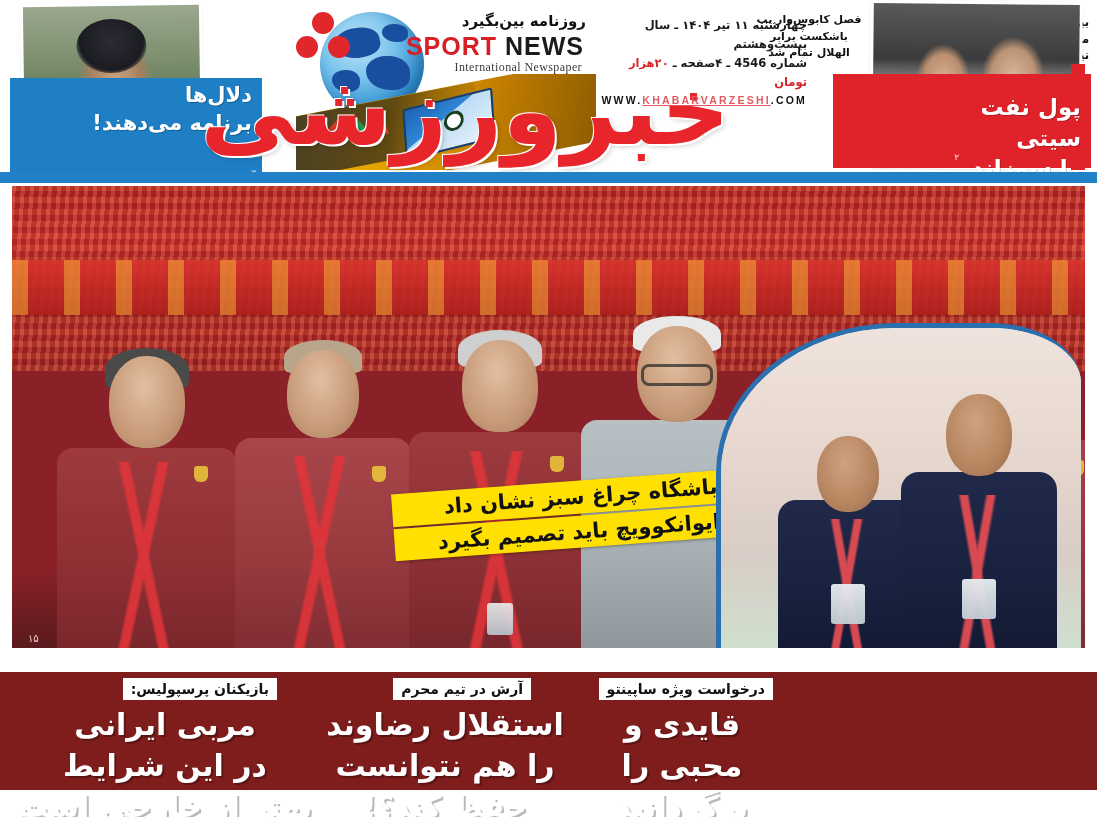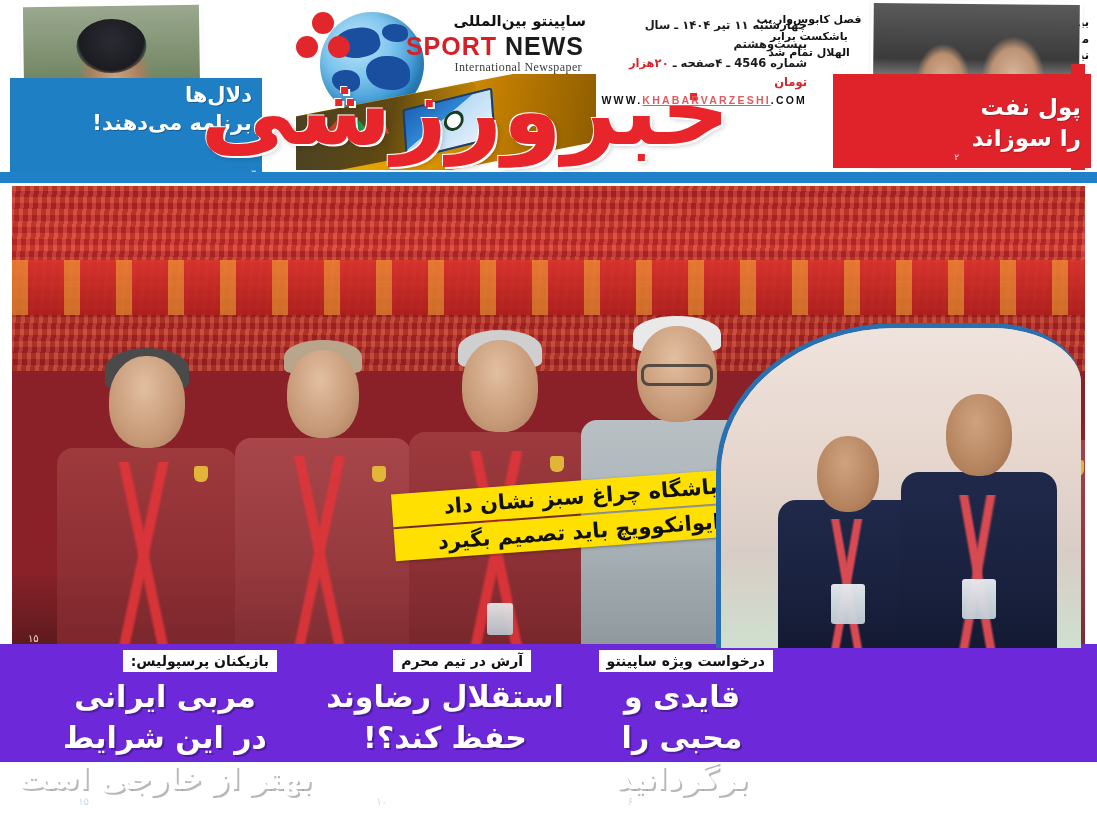--- a/index.html
+++ b/index.html
@@ -153,21 +153,21 @@
   .inset .pl .t{position:absolute;left:50%;transform:translateX(-50%);bottom:0;border-radius:18px 18px 0 0;
      background:linear-gradient(180deg,#20294a 0%,#1a2240 55%,#141a33 100%);}
   .inset .pl .ln{position:absolute;left:50%;transform:translateX(-50%);bottom:0;width:74%;height:60%;
      background:
        linear-gradient(100deg,rgba(0,0,0,0) 45%,#d84a52 47%,#d84a52 51%,rgba(0,0,0,0) 53%),
        linear-gradient(80deg,rgba(0,0,0,0) 45%,#d84a52 47%,#d84a52 51%,rgba(0,0,0,0) 53%);}
   .inset .pl .ac{position:absolute;left:50%;transform:translateX(-50%);bottom:12%;width:34px;height:40px;
      background:linear-gradient(180deg,#e8eef2,#c3ced6);border-radius:3px;opacity:.95;}
 
   
-  .strip{position:absolute;left:0;top:644px;width:1097px;height:118px;background:#6d28d9;}
+  .strip{position:absolute;left:0;top:672px;width:1097px;height:118px;background:#7f1d1d;}
   .col{position:absolute;top:0;height:167px;}
   .col .kick{position:absolute;top:6px;background:#fff;color:#111;font-weight:800;
      font-size:14px;line-height:20px;padding:1px 8px;white-space:nowrap;}
   .col .hl{position:absolute;top:32px;color:#fff;font-weight:900;font-size:30px;line-height:1.37;
      text-align:center;width:100%;text-shadow:2px 2px 0 rgba(0,0,0,.28);}
   .col .pg{position:absolute;bottom:4px;font-size:10px;color:#bfdcf1;}
 </style>
 </head>
 <body>
 
@@ -193,21 +193,21 @@
           <i class="g4"></i>
       </div>
       <div class="swoosh">
         <div class="band"></div>
         <div class="dark"></div>
         <div class="tile"></div>
         <div class="cyc c1"></div>
           <div class="cyc c2"></div>
           <div class="cyc c3"></div>
       </div>
-      <div class="sn-fa">ساپینتو بین‌المللی</div>
+      <div class="sn-fa">روزنامه بین‌بگیرد</div>
       <div class="sn-en"><span class="s">SPORT</span> <span class="n">NEWS</span></div>
       <div class="sn-sub">International Newspaper</div>
       <div class="tri">
           <b></b>
           <b></b>
           <b></b>
         </div>
     </div>
 
     <div class="wordmark">خبرورزشی</div>
@@ -217,20 +217,21 @@
       <div class="l2"><span>شماره 4546 ـ ۴صفحه ـ </span><span class="rd">۲۰هزار تومان</span></div>
       <div class="url"><span class="k">WWW.</span><span class="r">KHABARVARZESHI</span><span class="k">.COM</span></div>
     </div>
 
     <div class="tr-kicker">فصل کابوس‌وار پپ باشکست برابر الهلال تمام شد</div>
     <div class="tr-photo"></div>
     <div class="red-rail"></div>
     <div class="tr-red">
       <div class="hl">
         <div>پول نفت</div>
+        <div>سیتی</div>
         <div>را سوزاند</div>
       </div>
       <span class="tr-pg">۲</span>
     </div>
   </div>
 
   <div class="divider"></div>
 
   <div class="hero">
     <div class="crowd"></div>
@@ -321,20 +322,21 @@
         <div>در این شرایط</div>
         <div>بهتر از خارجی است</div>
       </div>
       <span class="pg" style="right:224px;">۱۵</span>
     </div>
 
     <div class="col" style="right:524px;width:256px;">
       <div class="kick" style="right:42px;">آرش در تیم محرم</div>
       <div class="hl">
         <div>استقلال رضاوند</div>
+        <div>را هم نتوانست</div>
         <div>حفظ کند؟!</div>
       </div>
       <span class="pg" style="right:186px;">۱۰</span>
     </div>
 
     <div class="col" style="right:312px;width:206px;">
       <div class="kick" style="right:12px;">درخواست ویژه ساپینتو</div>
       <div class="hl">
         <div>قایدی و</div>
         <div>محبی را</div>

